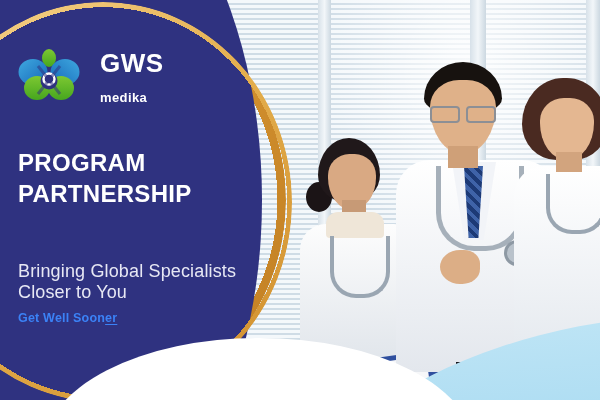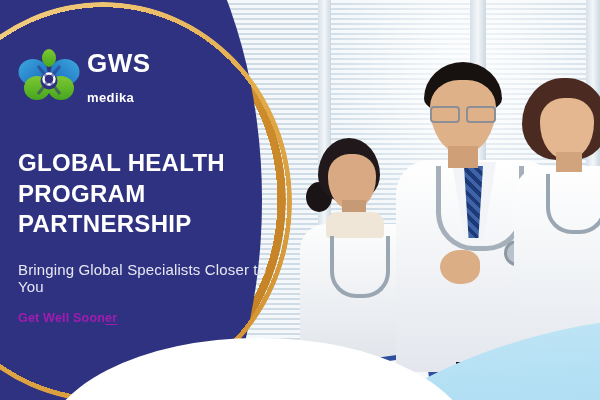--- a/index.html
+++ b/index.html
@@ -263,21 +263,21 @@
     border-radius: 50%;
   }
 
   
   .logo {
     position: absolute;
     left: 18px;
     top: 48px;
     display: flex;
     align-items: center;
-    gap: 7px;
+    gap: 20px;
     justify-content: center;
   }
   .logo-mark {
     position: relative;
     width: 62px;
     height: 56px;
     flex: 0 0 auto;
   }
   .logo-text { line-height: 1; padding-top: 2px; }
   .logo-gws {
@@ -305,28 +305,28 @@
     font-weight: bold;
     line-height: 1.28;
     letter-spacing: 0.3px;
   }
   .subtitle {
     position: absolute;
     left: 18px;
     top: 261px;
     width: 262px;
     color: #e7e8f4;
-    font-size: 15px;
+    font-size: 18px;
     letter-spacing: 0.15px;
   }
   .tagline {
     position: absolute;
     left: 18px;
     top: 311px;
-    color: #a21caf;
+    color: #3b82f6;
     font-size: 12.5px;
     font-weight: bold;
     letter-spacing: 0.2px;
   }
   .tagline .accent { text-decoration: underline; text-underline-offset: 2px; }
 </style>
 </head>
 <body>
 
 <div class="banner">
@@ -413,21 +413,20 @@
         <path d="M20 18 L42 46 M42 18 L20 46" stroke="#2F3280" stroke-width="3" fill="none" opacity="0.55"></path>
       </svg>
     </div>
     <div class="logo-text">
       <div class="logo-gws">GWS</div>
       <div class="logo-medika">medika</div>
     </div>
   </div>
 
   <div class="headline">
-    <div>GLOBAL HEALTH</div>
     <div>PROGRAM</div>
     <div>PARTNERSHIP</div>
   </div>
 
   <div class="subtitle">Bringing Global Specialists Closer to You</div>
 
   <div class="tagline"><span>Get Well Soon</span><span class="accent">er</span></div>
 
 </div>
 

